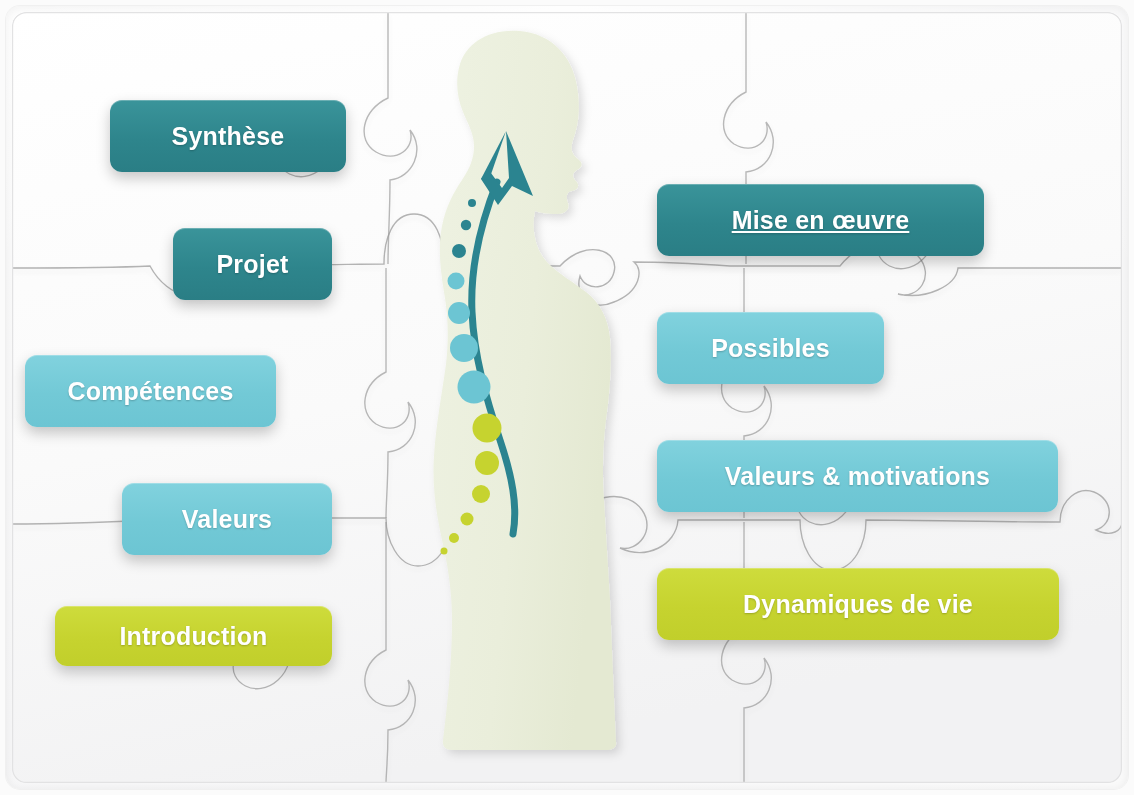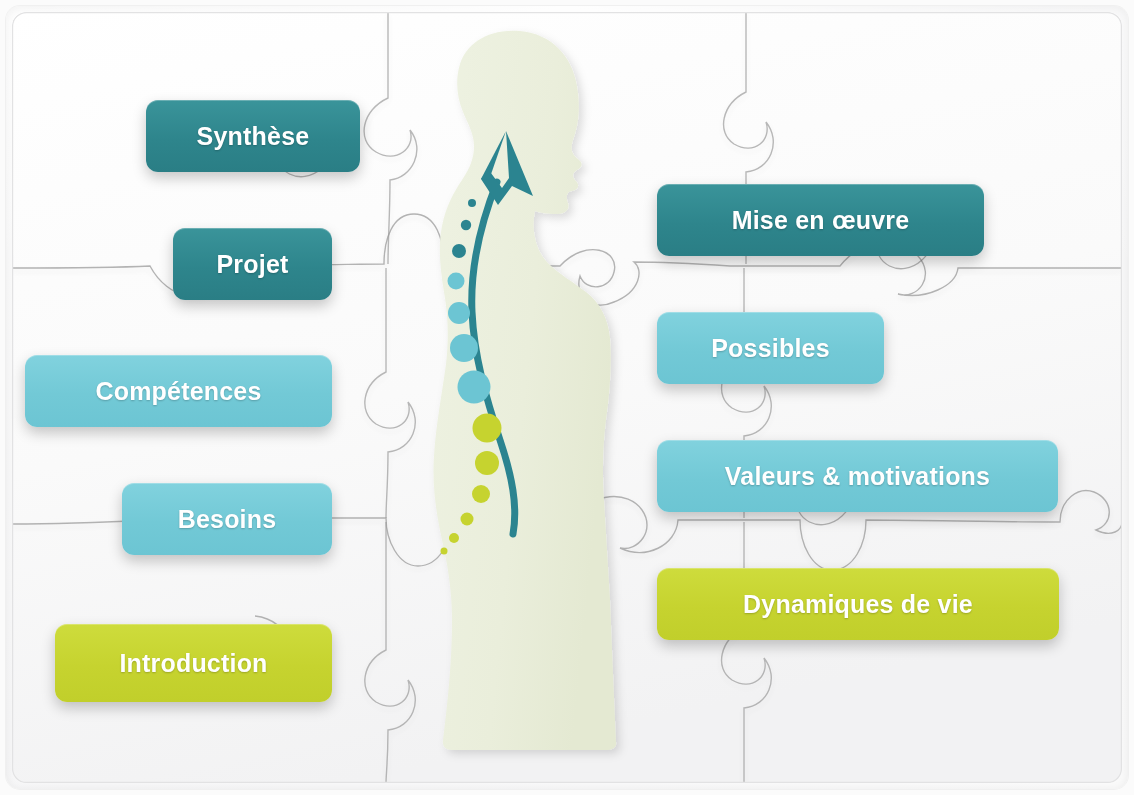--- a/index.html
+++ b/index.html
@@ -247,38 +247,38 @@
         <circle cx="487" cy="428" r="14.5" fill="#c6d32f"></circle>
         <circle cx="487" cy="463" r="12" fill="#c6d32f"></circle>
         <circle cx="481" cy="494" r="9" fill="#c6d32f"></circle>
         <circle cx="467" cy="519" r="6.5" fill="#c6d32f"></circle>
         <circle cx="454" cy="538" r="5" fill="#c6d32f"></circle>
         <circle cx="444" cy="551" r="3.5" fill="#c6d32f"></circle>
       </g>
   </svg>
 
   <div id="left-col">
-      <div class="chip c-dark" style="left: 110px; top: 100px; width: 214px; height: 72px; font-size: 25px; margin-left: 36px;">
+      <div class="chip c-dark" style="left: 110px; top: 100px; width: 236px; height: 72px; font-size: 25px;">
         <span class="lbl">Synthèse</span>
       </div>
       <div class="chip c-dark" style="left: 173px; top: 228px; width: 159px; height: 72px; font-size: 25px; align-items: center;">
         <span class="lbl">Projet</span>
       </div>
-      <div class="chip c-light" style="left: 25px; top: 355px; width: 307px; height: 72px; font-size: 25px;">
+      <div class="chip c-light" style="left: 25px; top: 355px; width: 251px; height: 72px; font-size: 25px;">
         <span class="lbl">Compétences</span>
       </div>
       <div class="chip c-light" style="left: 122px; top: 483px; width: 210px; height: 72px; font-size: 25px;">
-        <span class="lbl">Besoins</span>
-      </div>
-      <div class="chip c-lime" style="left: 55px; top: 624px; width: 277px; height: 78px; font-size: 25px;">
+        <span class="lbl">Valeurs</span>
+      </div>
+      <div class="chip c-lime" style="left: 55px; top: 606px; width: 277px; height: 60px; font-size: 25px;">
         <span class="lbl">Introduction</span>
       </div>
     </div>
   <div id="right-col">
-      <div class="chip c-dark" style="left: 657px; top: 184px; width: 327px; height: 72px; font-size: 25px;">
+      <div class="chip c-dark" style="left: 657px; top: 184px; width: 327px; height: 72px; font-size: 25px; text-decoration: underline;">
         <span class="lbl">Mise en œuvre</span>
       </div>
       <div class="chip c-light" style="left: 657px; top: 312px; width: 227px; height: 72px; font-size: 25px;">
         <span class="lbl">Possibles</span>
       </div>
       <div class="chip c-light" style="left: 657px; top: 440px; width: 401px; height: 72px; font-size: 25px;">
         <span class="lbl">Valeurs &amp; motivations</span>
       </div>
       <div class="chip c-lime" style="left: 657px; top: 568px; width: 402px; height: 72px; font-size: 25px; text-align: right;">
         <span class="lbl">Dynamiques de vie</span>

